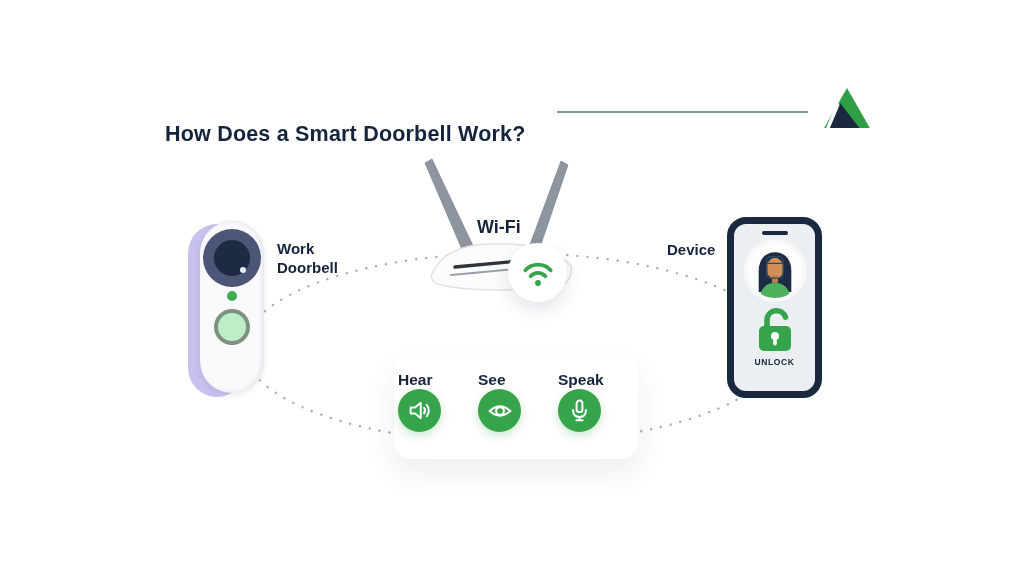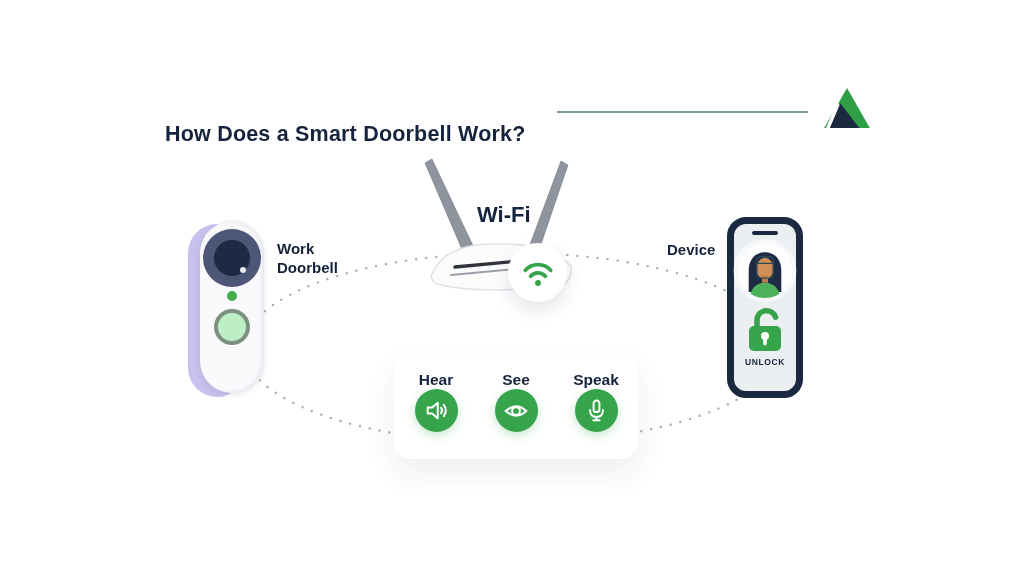--- a/index.html
+++ b/index.html
@@ -21,49 +21,49 @@
   .doorbell{position:absolute;left:188px;top:221px;width:76px;height:176px;z-index:3;}
   .doorbell .side{position:absolute;left:0;top:3px;width:58px;height:173px;border-radius:29px;background:#c8c1ee;}
   .doorbell .face{position:absolute;left:12px;top:0;width:64px;height:172px;border-radius:32px;background:#fafafc;box-shadow:0 2px 6px rgba(30,40,70,.10), inset -2px 0 4px rgba(180,185,205,.35);}
   .doorbell .cam-outer{position:absolute;left:15px;top:8px;width:58px;height:58px;border-radius:50%;background:#4d5677;}
   .doorbell .cam-inner{position:absolute;left:26px;top:19px;width:36px;height:36px;border-radius:50%;background:#1d2a44;}
   .doorbell .cam-glint{position:absolute;left:52px;top:46px;width:6px;height:6px;border-radius:50%;background:#e8ecf2;}
   .doorbell .led{position:absolute;left:39px;top:70px;width:10px;height:10px;border-radius:50%;background:#3fae50;}
   .doorbell .bell-btn{position:absolute;left:26px;top:88px;width:36px;height:36px;border-radius:50%;background:#bdeec6;border:4px solid #7d9181;}
   .node-label{position:absolute;font-size:15px;font-weight:800;line-height:1.28;color:#15233c;z-index:4;}
   .label-doorbell{left:277px;top:239px;width:92px;}
-  .label-wifi{left:477px;top:201px;font-size:22px;}
+  .label-wifi{left:477px;top:216px;font-size:18px;}
   .label-device{left:667px;top:240px;}
   
   .router{position:absolute;left:415px;top:150px;width:170px;height:145px;z-index:2;}
   .wifi-badge{
     position:absolute;left:508px;top:243px;width:59px;height:59px;border-radius:50%;
     background:#ffffff;box-shadow:0 8px 18px rgba(25,40,70,.12);z-index:4;
     display:flex;align-items:center;justify-content:center;
   }
   
   .phone{
-    position:absolute;left:727px;top:217px;width:76px;height:181px;z-index:3;
+    position:absolute;left:727px;top:217px;width:95px;height:181px;z-index:3;
     border:7px solid #1b2940;border-radius:19px;background:#eceff2;
   }
   .phone .speaker{position:absolute;left:50%;top:7px;transform:translateX(-50%);width:26px;height:4px;border-radius:2px;background:#1b2940;}
   .phone .avatar{
     position:absolute;left:50%;top:19px;transform:translateX(-50%);
     width:55px;height:55px;border-radius:50%;background:#fdfdfe;overflow:hidden;
     box-shadow:0 0 0 4px rgba(255,255,255,.55);
   }
   .phone .lock{position:absolute;left:50%;top:83px;transform:translateX(-50%);width:42px;height:46px;}
   .phone .unlock-text{position:absolute;left:0;right:0;top:133px;text-align:center;font-size:8.5px;font-weight:800;letter-spacing:.6px;color:#15233c;}
   
   .card{
     position:absolute;left:394px;top:354px;width:244px;height:105px;z-index:2;
     background:#ffffff;border-radius:16px;box-shadow:0 14px 30px rgba(20,40,60,.08);
     display:flex;align-items:flex-start;justify-content:space-evenly;padding-top:17px;
   }
-  .cap{display:flex;flex-direction:column;align-items:center;gap:0;width:76px;}
+  .cap{display:flex;flex-direction:column;gap:0;width:76px;}
   .cap .cap-label{font-size:15.5px;font-weight:800;color:#15233c;}
   .cap .cap-circle{
     width:43px;height:43px;border-radius:50%;background:#35a44a;
     display:flex;align-items:center;justify-content:center;box-shadow:0 4px 10px rgba(53,164,74,.25);
   }
 </style>
 </head>
 <body>
 
 <div class="canvas">

